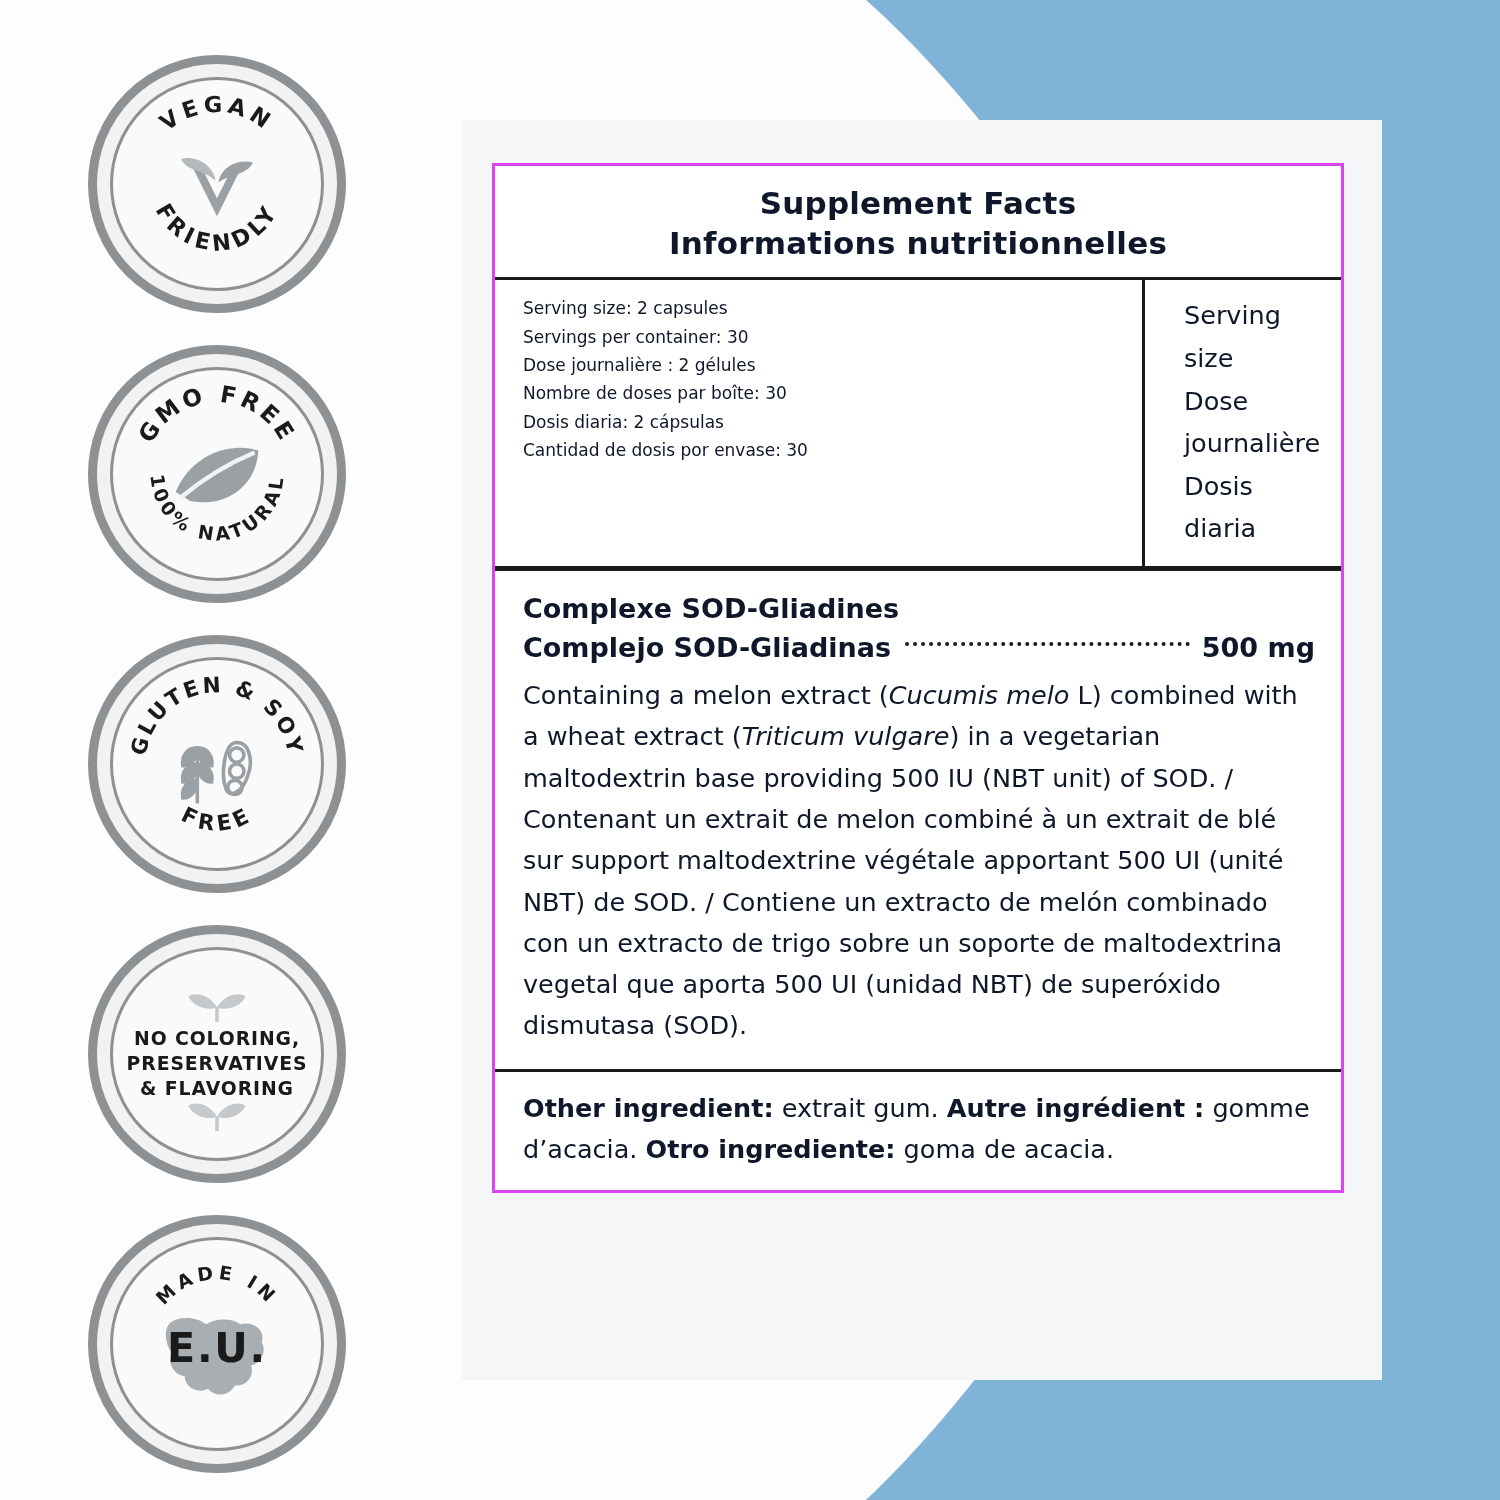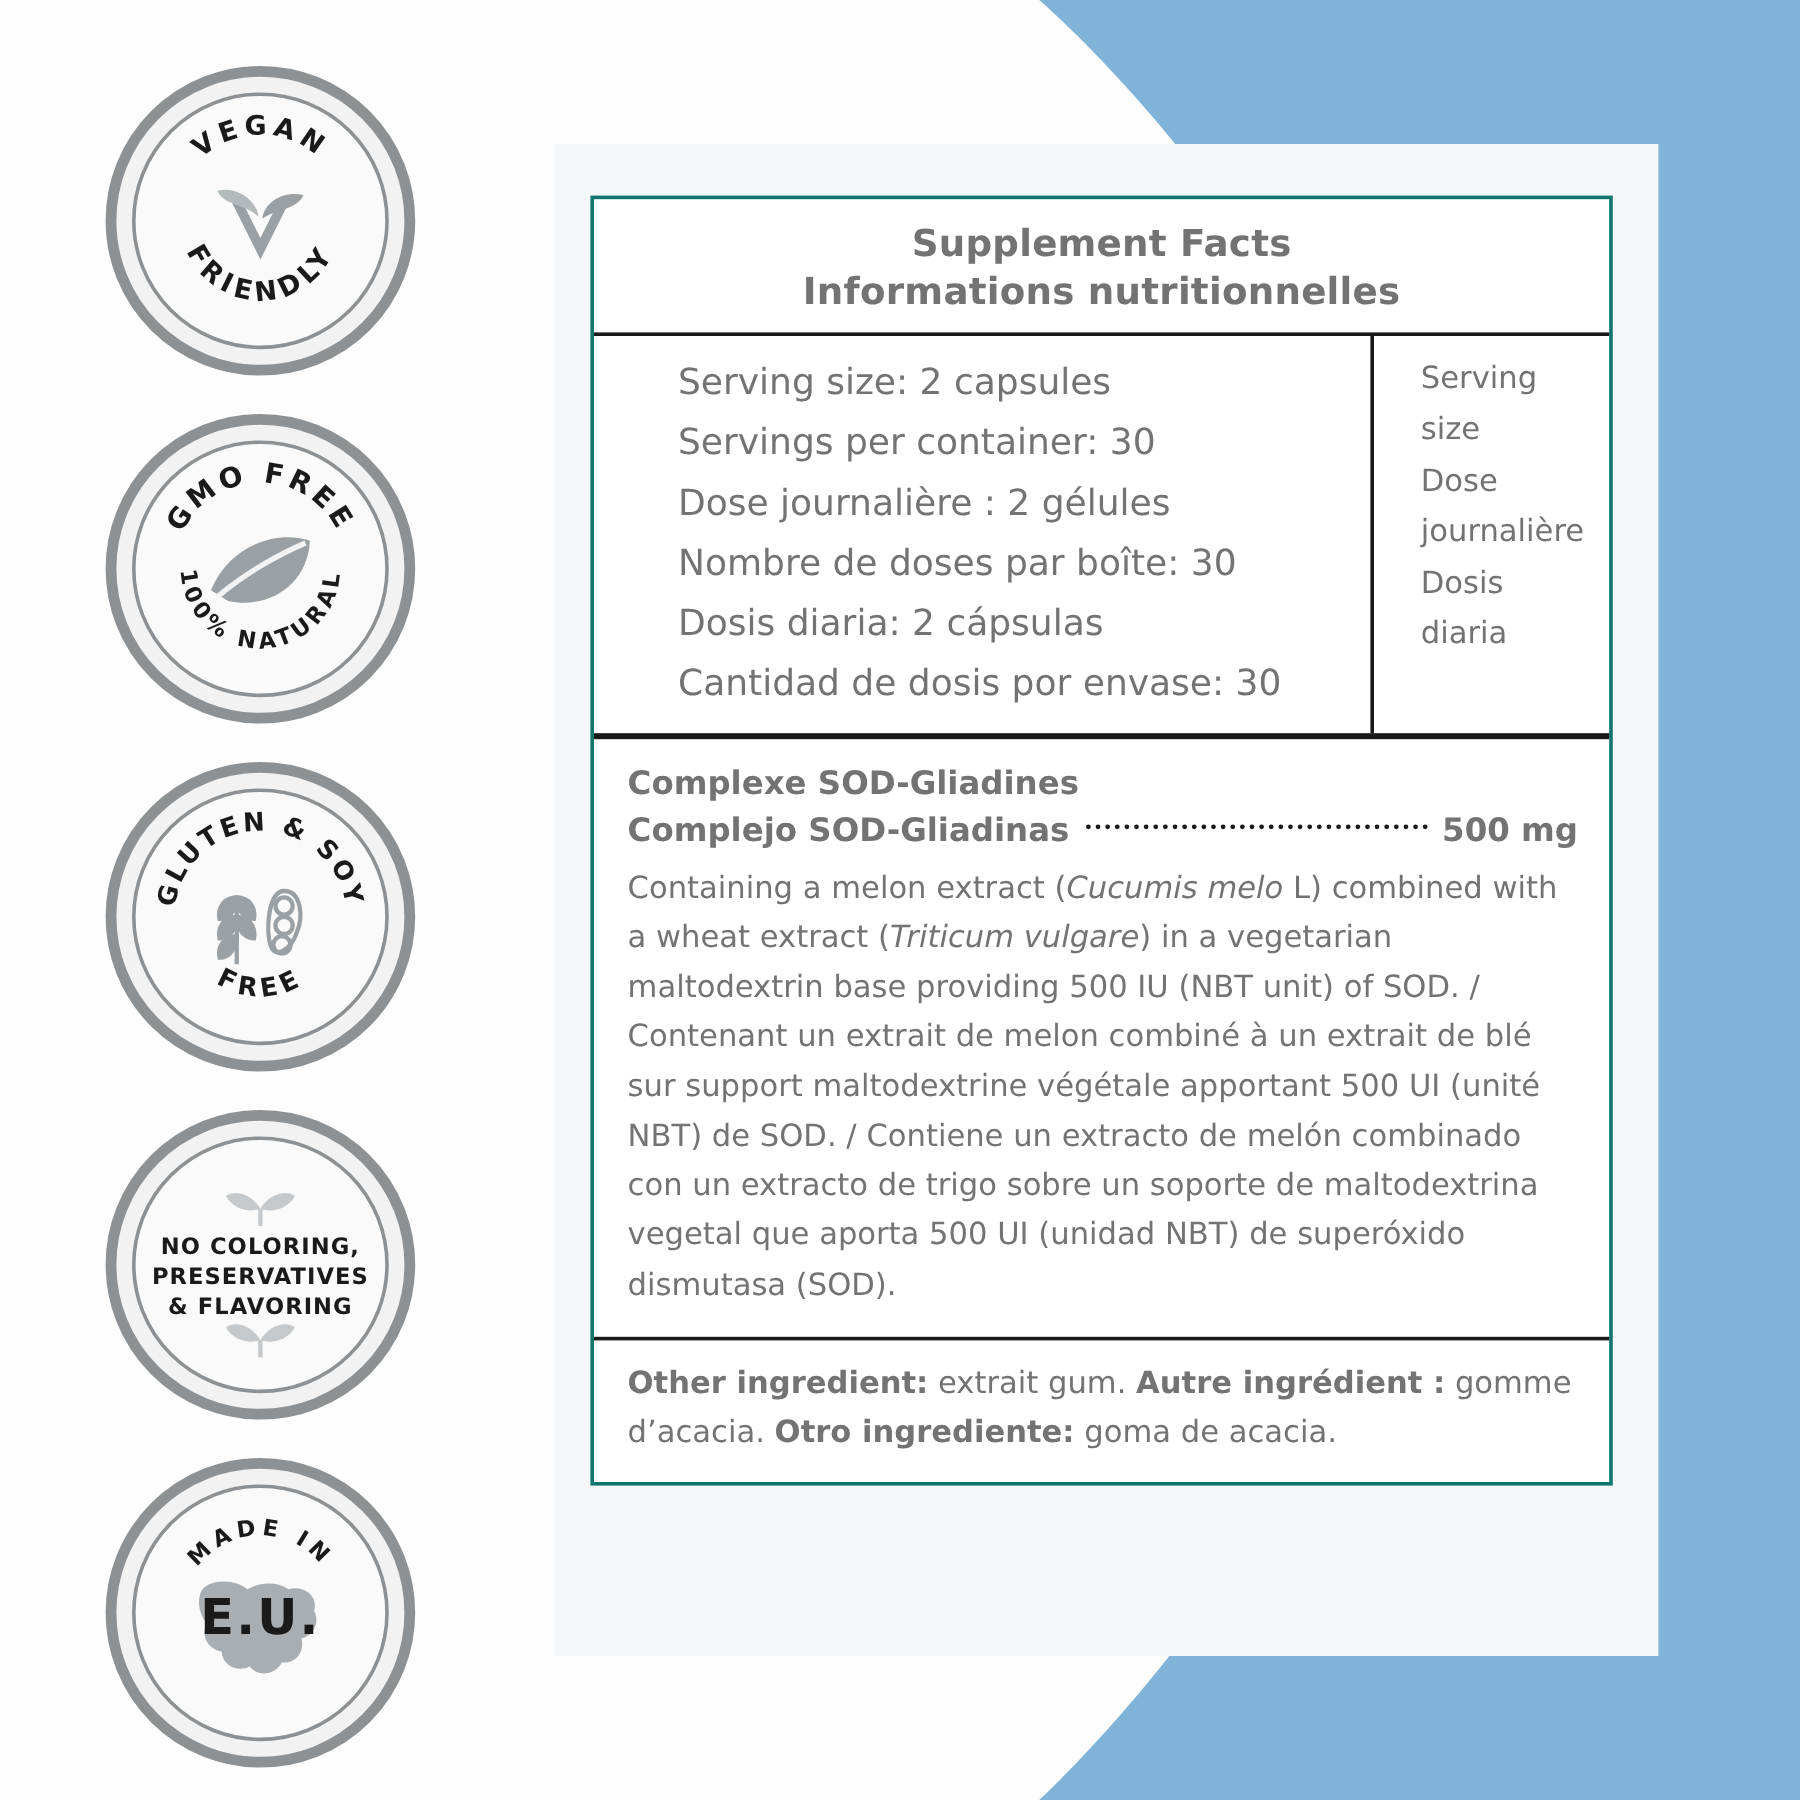--- a/index.html
+++ b/index.html
@@ -83,23 +83,23 @@
     width: 920px;
     height: 1260px;
     background: #f4f6f7;
   }
   .panel {
     position: absolute;
     left: 492px;
     top: 163px;
     width: 852px;
     background: #ffffff;
-    border: 3px solid #0f766e;
+    border: 3px solid #d946ef;
     box-sizing: border-box;
-    color: #737373;
+    color: #0f172a;
   }
   .sf-title {
     text-align: center;
     padding: 18px 10px 14px 10px;
     border-bottom: 3px solid #1a1a1a;
   }
   .sf-title div {
     font-size: 31px;
     font-weight: bold;
     line-height: 1.28;
@@ -109,23 +109,22 @@
   .serving-row {
     display: flex;
     border-bottom: 5px solid #1a1a1a;
   }
   .serving-left {
     flex: 1 1 auto;
     padding: 14px 20px 16px 28px;
     border-right: 3px solid #1a1a1a;
   }
   .serving-left div {
-    font-size: 30px;
+    font-size: 17px;
     line-height: 1.67;
-    margin-left: 42px;
   }
   .serving-right {
     width: 196px;
     flex: none;
     padding: 14px 12px 16px 39px;
     box-sizing: border-box;
   }
   .serving-right div {
     font-size: 25.5px;
     line-height: 1.67;

